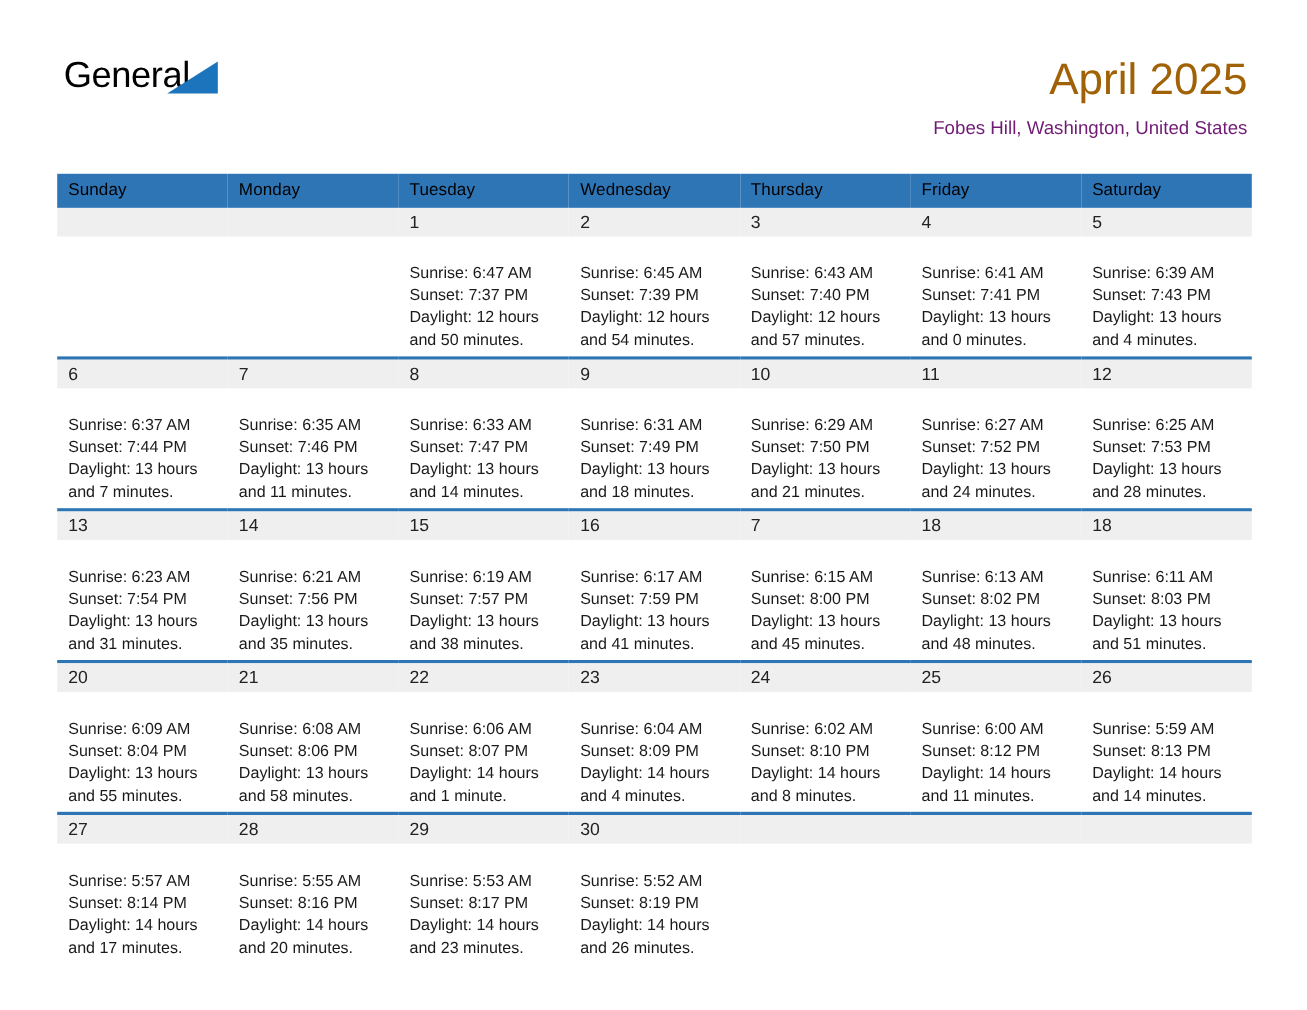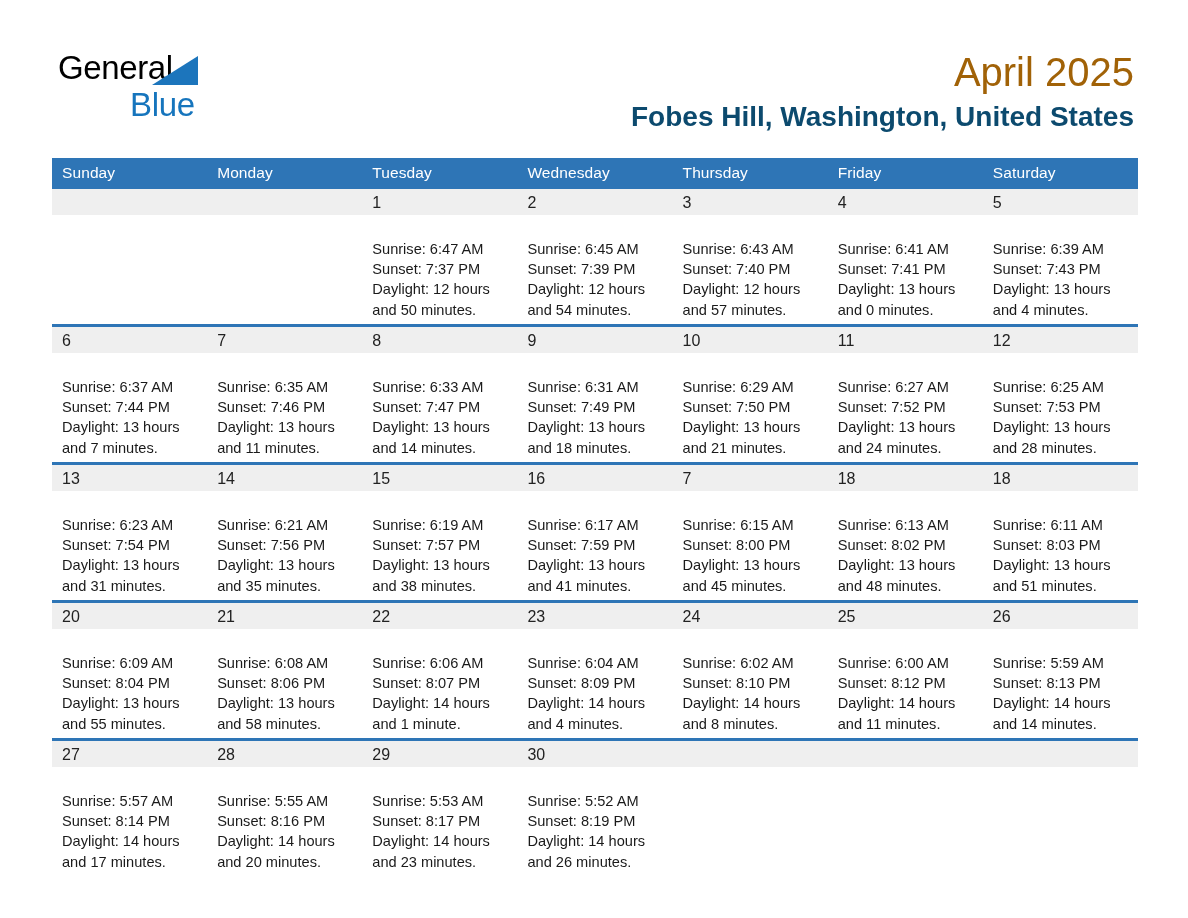--- a/index.html
+++ b/index.html
@@ -80,42 +80,42 @@
   .cal-title {
     font-size: 40px;
     color: #a16207;
     font-weight: 400;
     line-height: 48px;
     letter-spacing: 0px;
     margin: 0;
     padding: 0;
   }
   .cal-subtitle {
-    font-size: 28px;
-    color: #0c4a6e;
-    font-weight: 700;
+    font-size: 17px;
+    color: #701a75;
+    font-weight: 400;
     line-height: 30px;
     margin: 0;
     padding-top: 6px;
   }
 
   
   .calendar {
     position: absolute;
     left: 52px;
     top: 158px;
     width: 1086px;
     border-collapse: collapse;
     table-layout: fixed;
   }
   .calendar col { width: 155.14px; }
 
   thead th {
     background: #2e75b6;
-    color: #ffffff;
+    color: #000000;
     font-size: 15.5px;
     font-weight: 400;
     text-align: left;
     padding: 6px 0 7px 10px;
     height: 18px;
     vertical-align: middle;
     letter-spacing: 0.1px;
   }
 
   tbody tr.week-row > td {
@@ -160,23 +160,20 @@
 <body>
 
 <div class="page">
 
   <div class="header">
 
     <div class="brand">
       <span class="brand-row1">
         <span class="brand-general">General</span>
         <span class="brand-triangle"></span>
-      </span>
-      <span class="brand-row2">
-        <span class="brand-blue">Blue</span>
       </span>
     </div>
 
     <div class="title-block">
       <h1 class="cal-title">April 2025</h1>
       <div class="cal-subtitle">Fobes Hill, Washington, United States</div>
     </div>
 
   </div>
 

